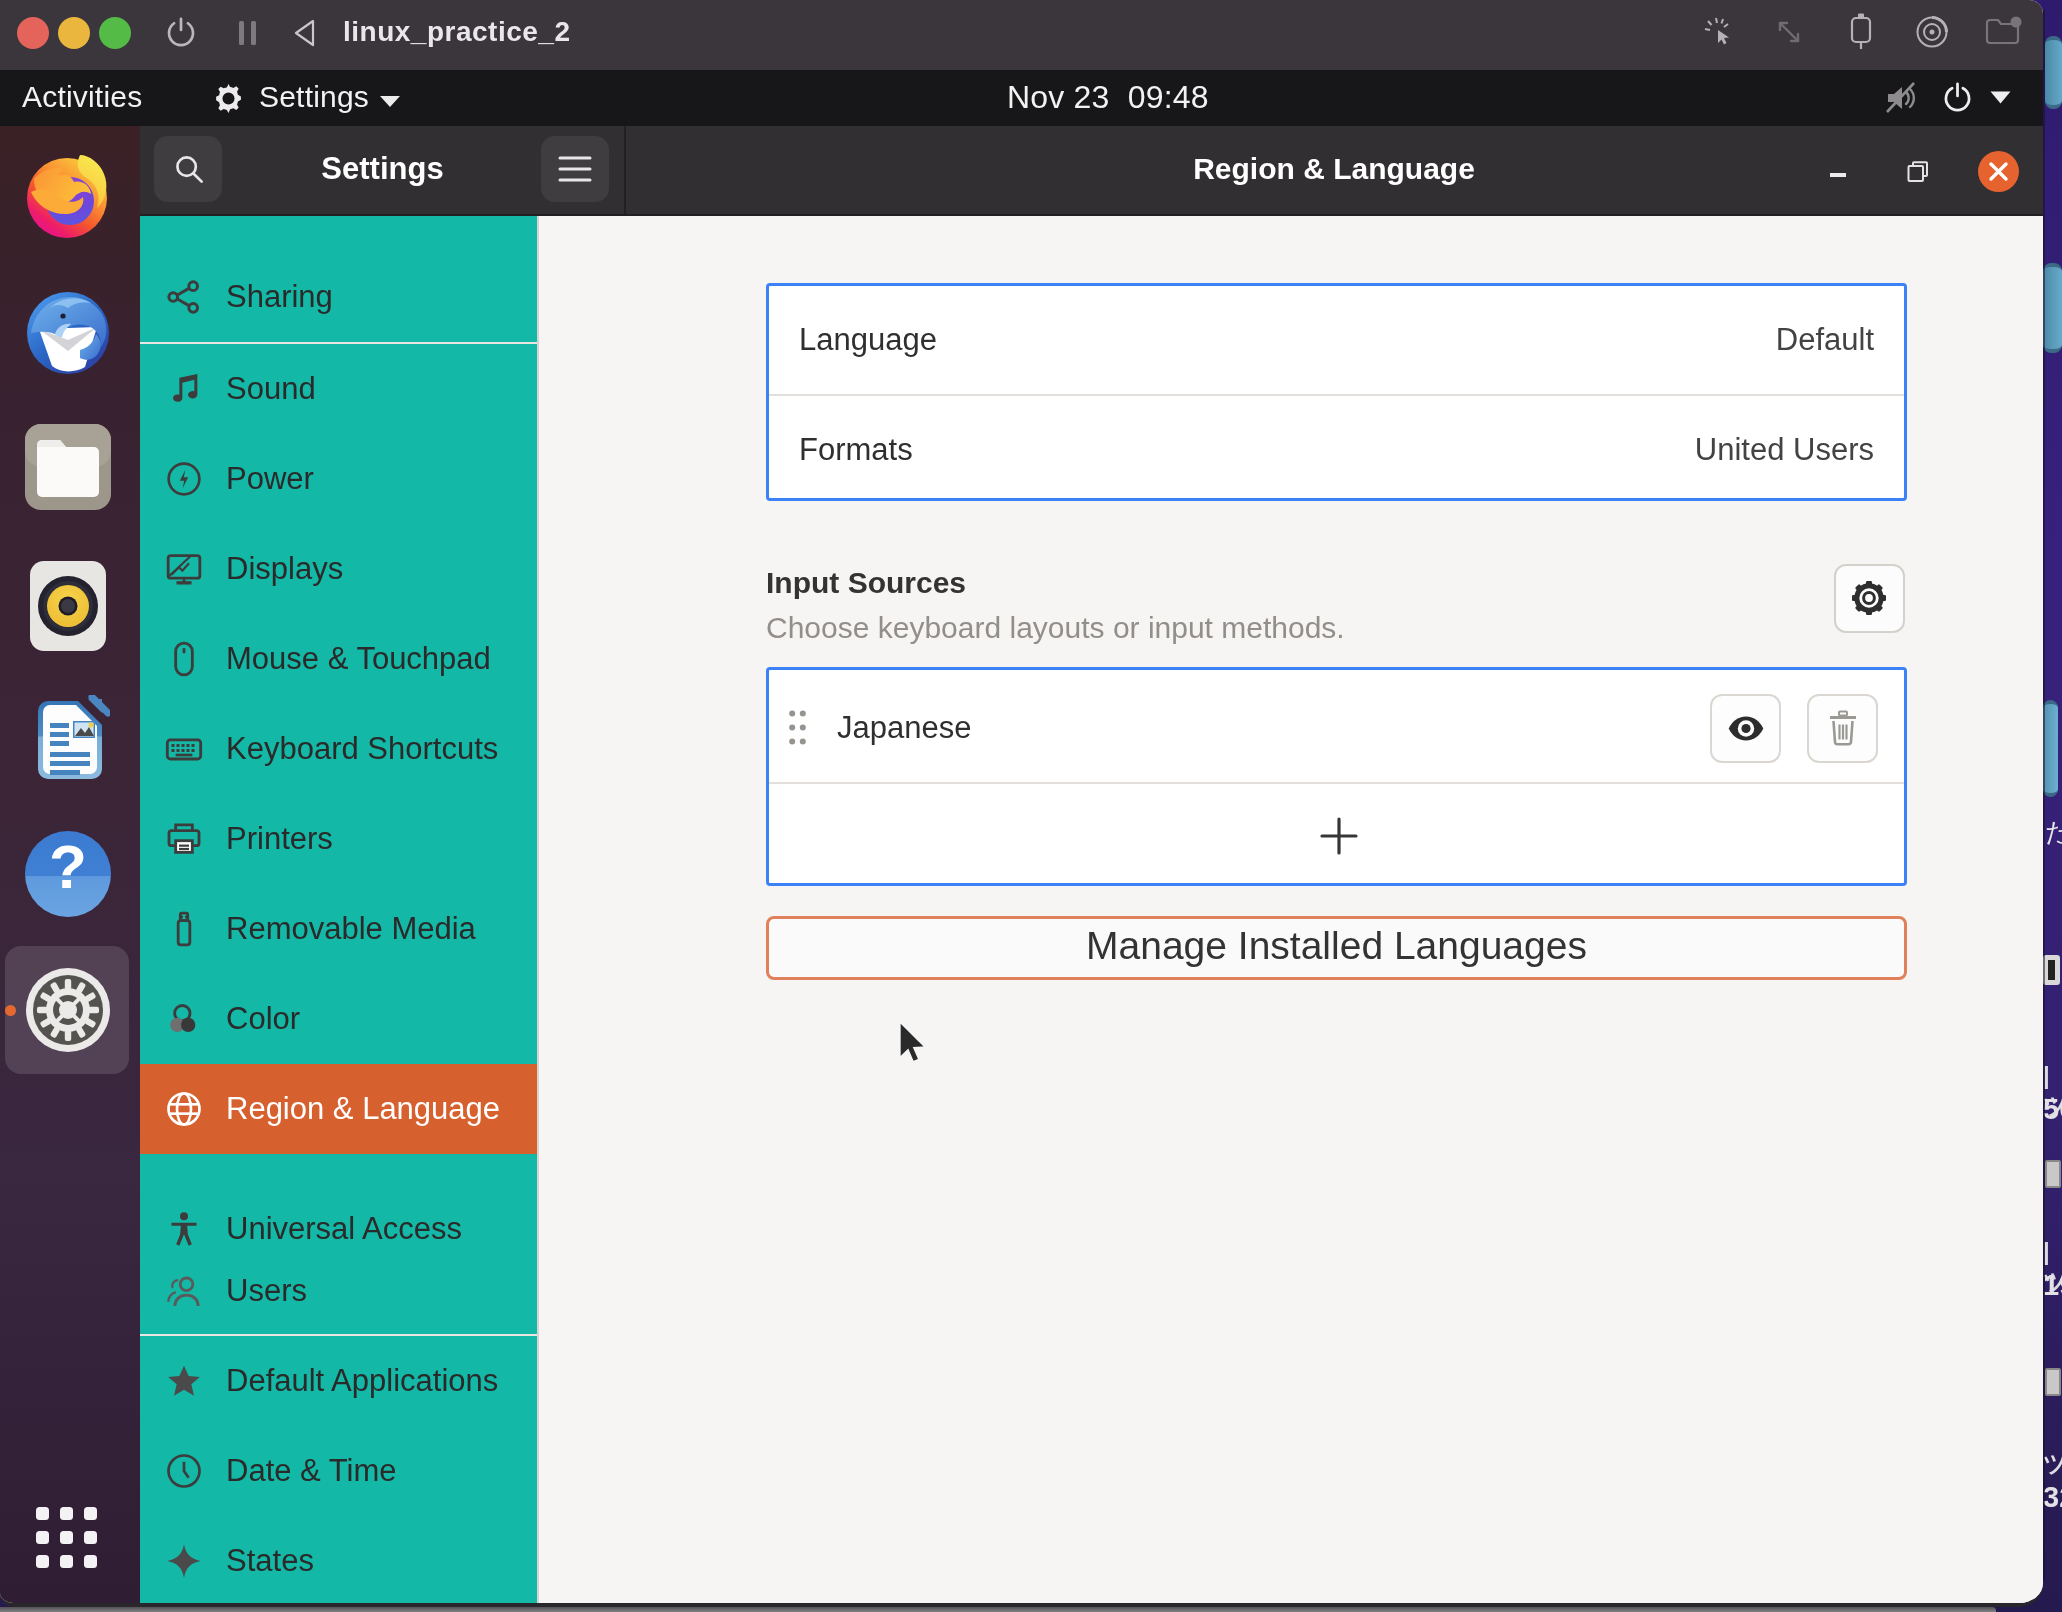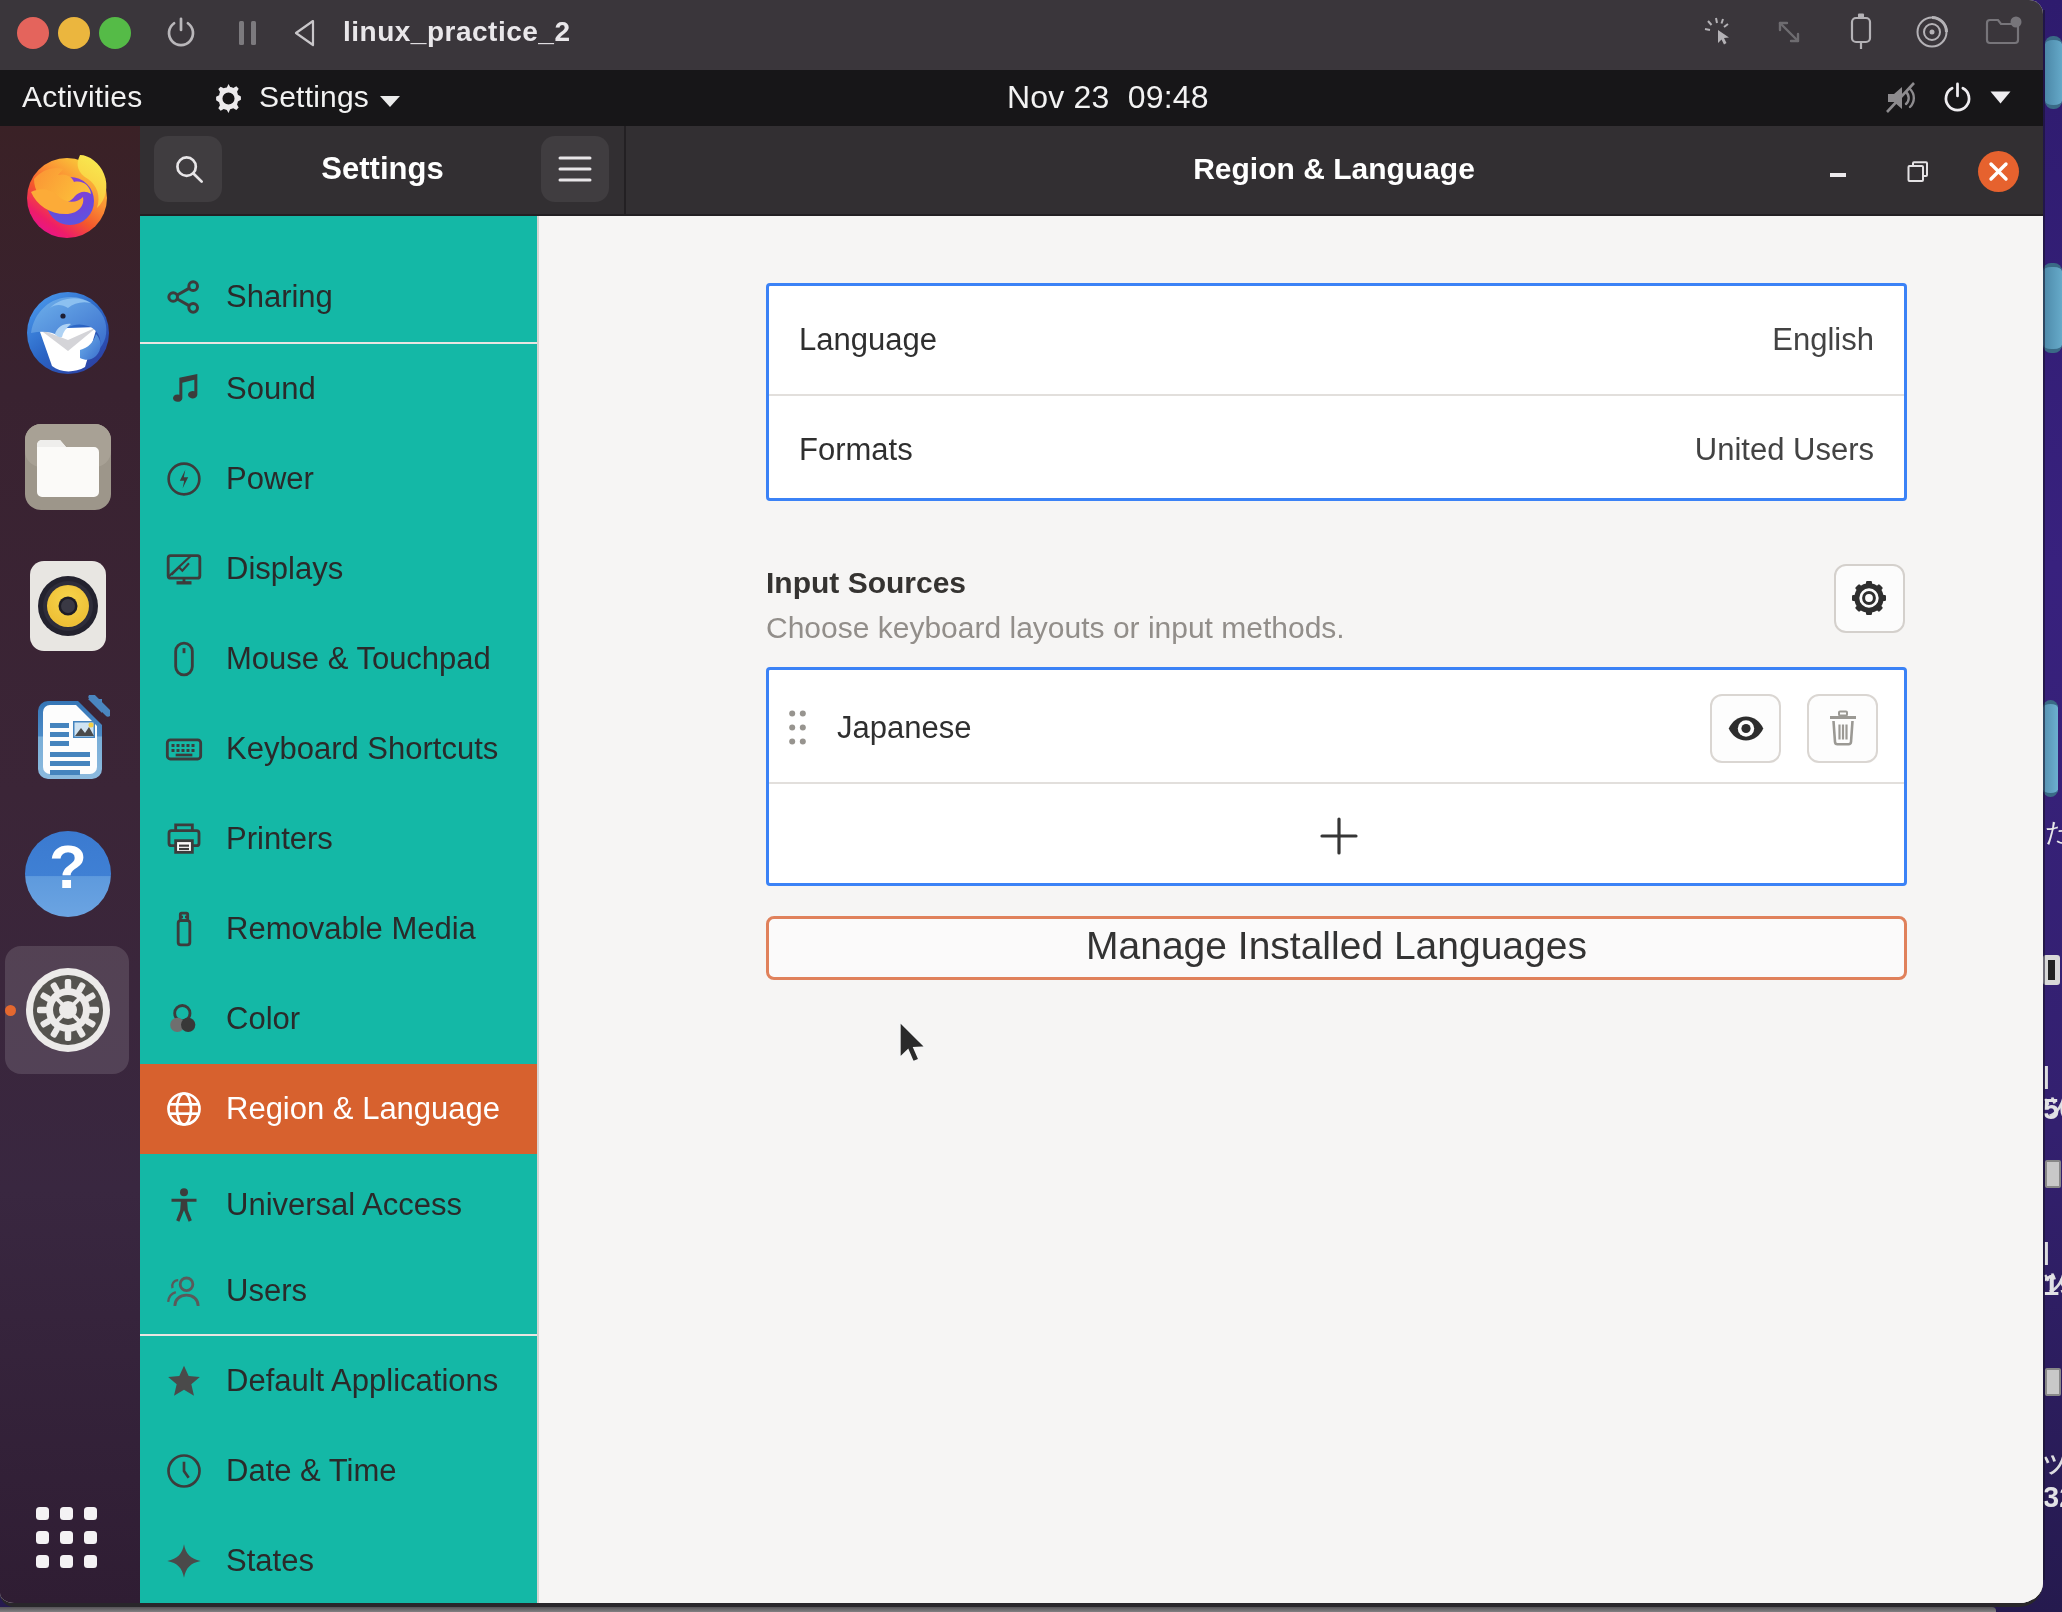--- a/index.html
+++ b/index.html
@@ -415,21 +415,21 @@
     </div>
     <div class="row" style="top:848px; background:#d7612e;">
       <svg class="rowicon" viewBox="0 0 24 24" fill="none" stroke="#ffffff" stroke-width="1.6">
           <circle cx="12" cy="12" r="9.3"></circle>
           <ellipse cx="12" cy="12" rx="4.2" ry="9.3"></ellipse>
           <line x1="3" y1="9.2" x2="21" y2="9.2"></line>
           <line x1="3" y1="14.8" x2="21" y2="14.8"></line>
         </svg>
       <div class="rowlabel" style="color:#ffffff;">Region &amp; Language</div>
     </div>
-    <div class="row" style="top:944px;padding-left:36px;">
+    <div class="row" style="top:968px;padding-left:36px;">
       <svg class="rowicon" viewBox="0 0 24 24" fill="#3c3c3c">
           <circle cx="12" cy="4.4" r="2.4"></circle>
           <path d="M4.5 8.2 h15 v1.8 h-5.6 l0.4 5.2 2.4 6 -1.9 0.8 -2.8-6.8 -2.8 6.8 -1.9-0.8 2.4-6 0.4-5.2 H4.5 Z"></path>
         </svg>
       <div class="rowlabel">Universal Access</div>
     </div>
     <div class="row" style="top:1030px;">
       <svg class="rowicon" viewBox="0 0 24 24" fill="none" stroke="#5a5a5a" stroke-width="1.7">
           <circle cx="13.5" cy="8" r="3.8"></circle>
           <path d="M6.5 21 c0-4 3-6.5 7-6.5 s7 2.5 7 6.5"></path>
@@ -455,21 +455,21 @@
       <svg class="rowicon" viewBox="0 0 24 24" fill="#4a4a4a">
           <path d="M12 2 C13.1 7.9 15.9 10.8 22 12 C15.9 13.2 13.1 16.1 12 22 C10.9 16.1 8.1 13.2 2 12 C8.1 10.8 10.9 7.9 12 2 Z"></path>
         </svg>
       <div class="rowlabel">States</div>
     </div>
   </div>
   <div id="content" class="abs">
 
     <div class="card" style="top:67px; height:218px;">
       <div class="cardrow-label" style="top:36px;">Language</div>
-      <div class="cardrow-value" style="top:36px;">English</div>
+      <div class="cardrow-value" style="top:36px;">Default</div>
       <div class="sep" style="top:108px; background:#e2dfdc;"></div>
       <div class="cardrow-label" style="top:146px;">Formats</div>
       <div class="cardrow-value" style="top:146px;">United Users</div>
     </div>
 
     <div class="abs" style="left:141px; top:350px; font-size:30px; font-weight:bold; color:#353331;">Input Sources</div>
     <div class="abs" style="left:141px; top:395px; font-size:30px; color:#928e8a;">Choose keyboard layouts or input methods.</div>
     <div class="sqbtn" style="left:1209px; top:348px;"></div>
     <svg class="abs" style="left:1222px; top:360px;" width="44" height="44" viewBox="0 0 44 44">
       <g fill="#2e2e2e">

